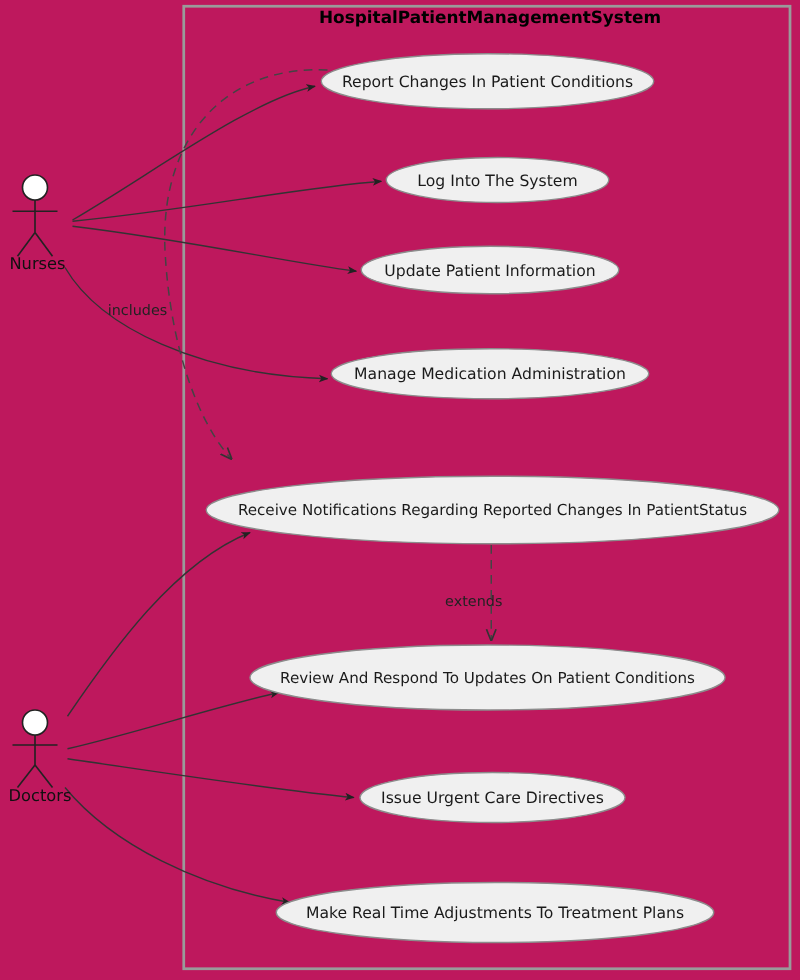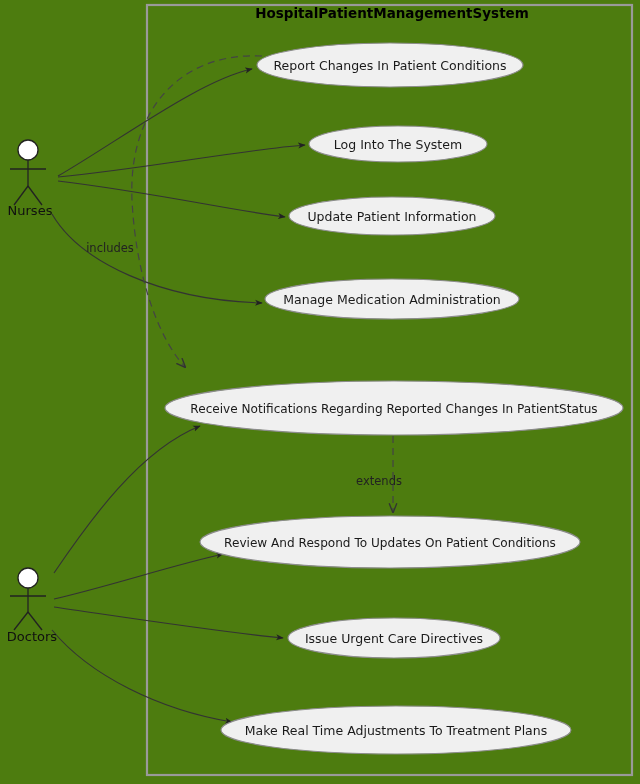--- a/index.html
+++ b/index.html
@@ -7,21 +7,21 @@
     padding: 0;
     background: #ffffff;
   }
   body {
     font-family: "DejaVu Sans", sans-serif;
   }
   #diagram-root {
     position: relative;
     width: 640px;
     height: 784px;
-    background: #4d7c0f;
+    background: #be185d;
     overflow: hidden;
   }
   #diagram-svg {
     position: absolute;
     left: 0;
     top: 0;
     width: 640px;
     height: 784px;
   }
   .uc-label {

